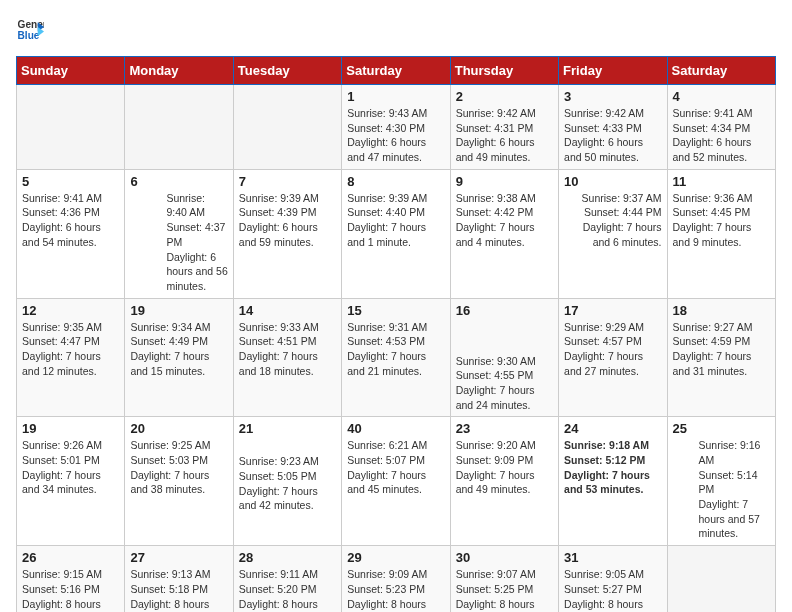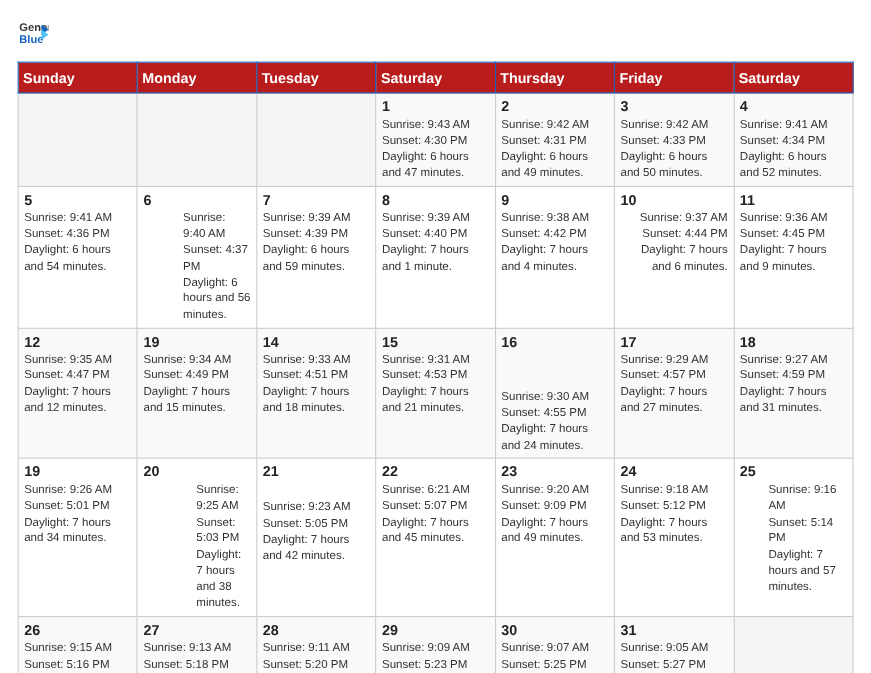--- a/index.html
+++ b/index.html
@@ -232,45 +232,45 @@
       </tr>
       <tr>
         <td>
           <span class="day-number">19</span>
           <div class="day-info" style="white-space: pre-line;">Sunrise: 9:26 AM
 Sunset: 5:01 PM
 Daylight: 7 hours and 34 minutes.</div>
         </td>
         <td>
           <span class="day-number">20</span>
-          <div class="day-info" style="white-space: pre-line; margin-left: 48px;">Sunrise: 9:25 AM
+          <div class="day-info" style="white-space: pre-line;">Sunrise: 9:25 AM
 Sunset: 5:03 PM
 Daylight: 7 hours and 38 minutes.</div>
         </td>
         <td>
           <span class="day-number">21</span>
           <div class="day-info" style="white-space: pre-line; margin-top: 18px;">Sunrise: 9:23 AM
 Sunset: 5:05 PM
 Daylight: 7 hours and 42 minutes.</div>
         </td>
         <td>
-          <span class="day-number">22</span>
+          <span class="day-number">40</span>
           <div class="day-info" style="white-space: pre-line;">Sunrise: 6:21 AM
 Sunset: 5:07 PM
 Daylight: 7 hours and 45 minutes.</div>
         </td>
         <td>
           <span class="day-number">23</span>
           <div class="day-info" style="white-space: pre-line;">Sunrise: 9:20 AM
 Sunset: 9:09 PM
 Daylight: 7 hours and 49 minutes.</div>
         </td>
         <td>
           <span class="day-number">24</span>
-          <div class="day-info" style="white-space: pre-line;">Sunrise: 9:18 AM
+          <div class="day-info" style="white-space: pre-line; font-weight: bold;">Sunrise: 9:18 AM
 Sunset: 5:12 PM
 Daylight: 7 hours and 53 minutes.</div>
         </td>
         <td>
           <span class="day-number">25</span>
           <div class="day-info" style="white-space: pre-line; margin-left: 26px;">Sunrise: 9:16 AM
 Sunset: 5:14 PM
 Daylight: 7 hours and 57 minutes.</div>
         </td>
       </tr>

